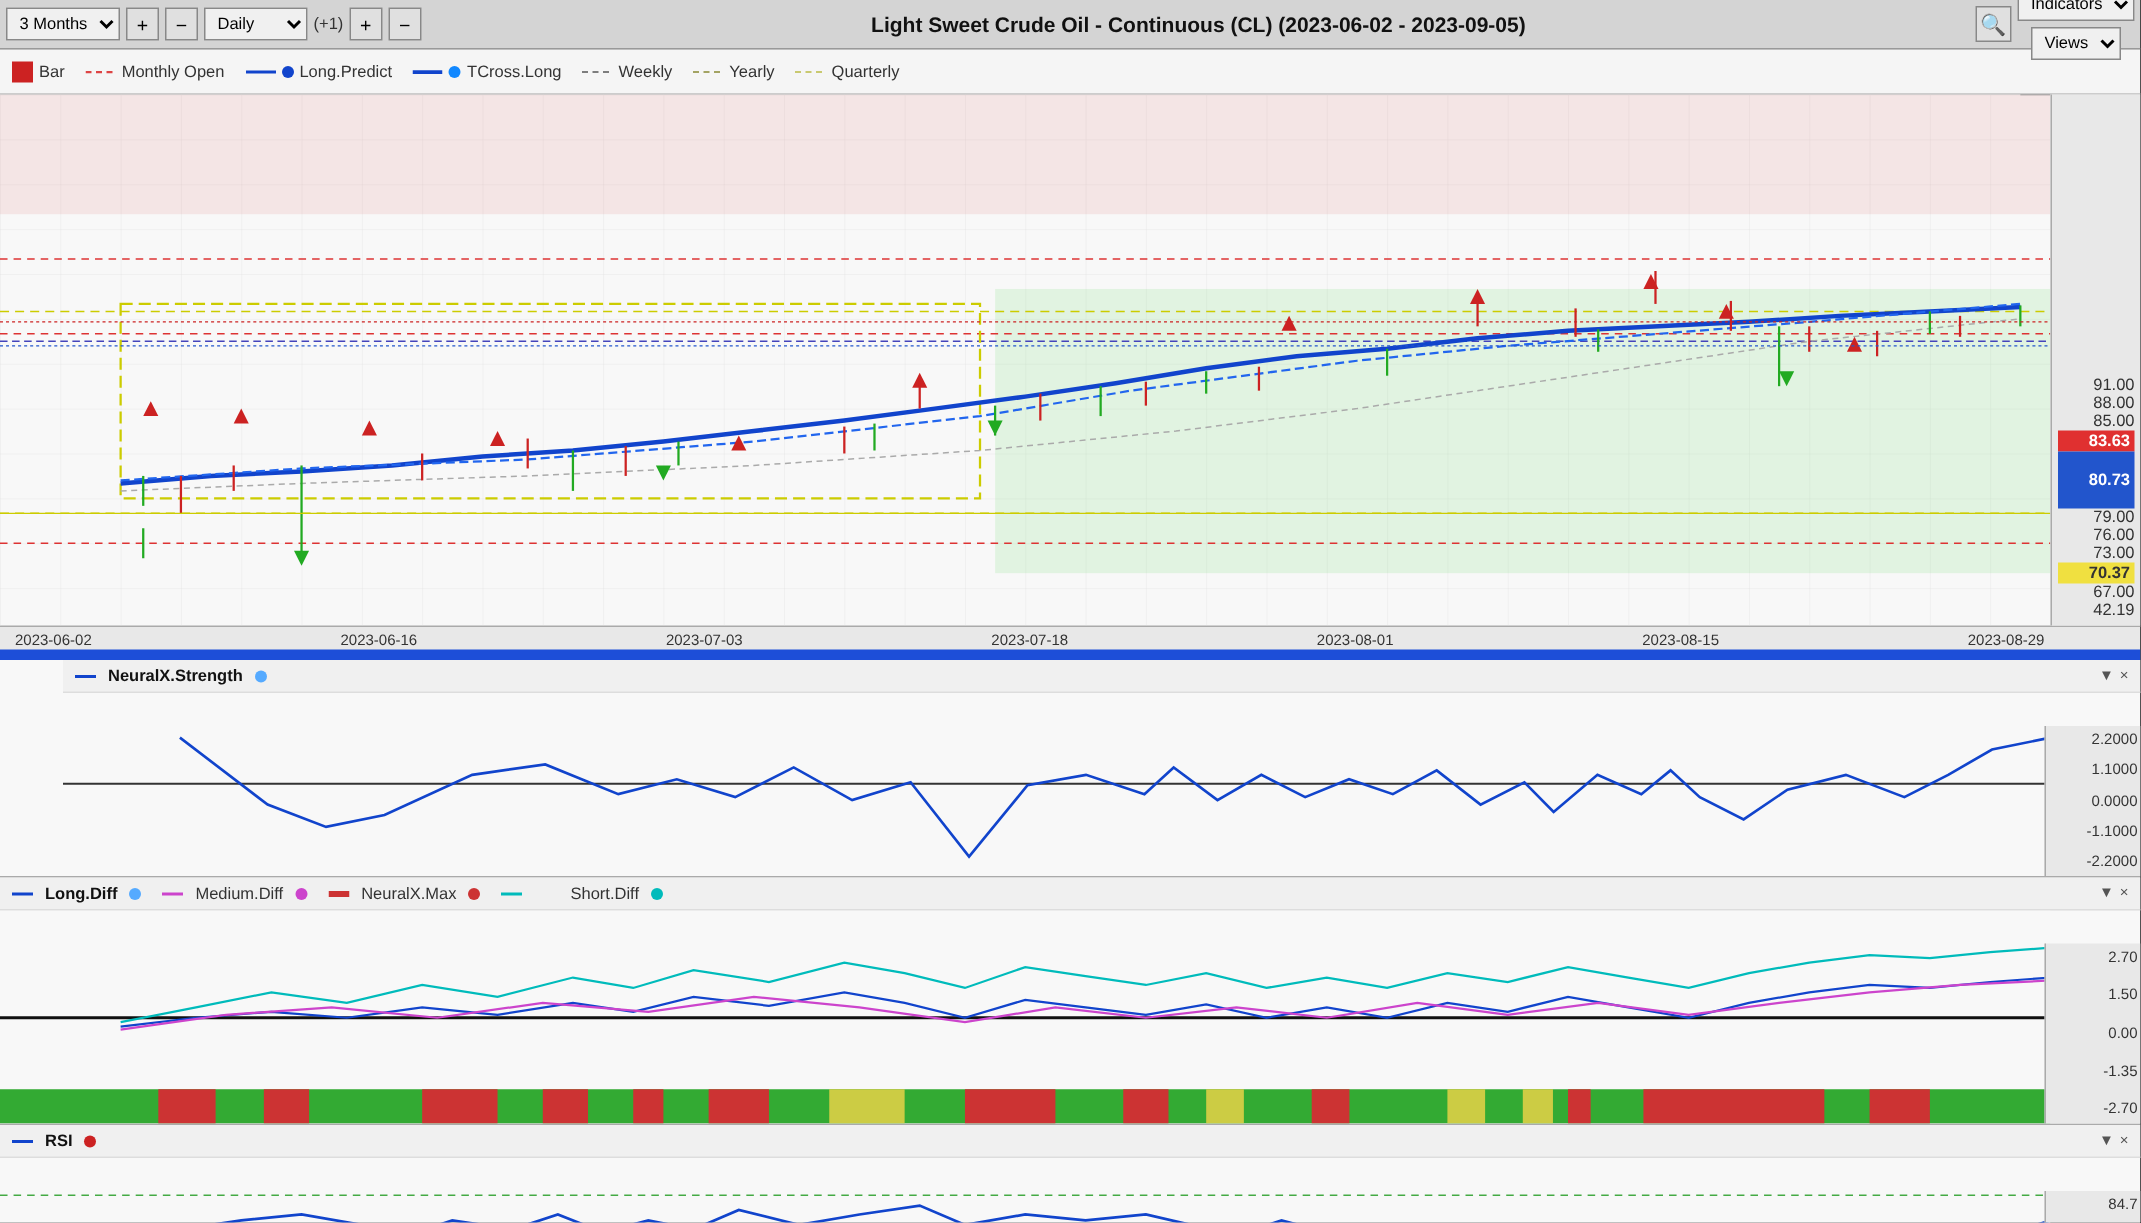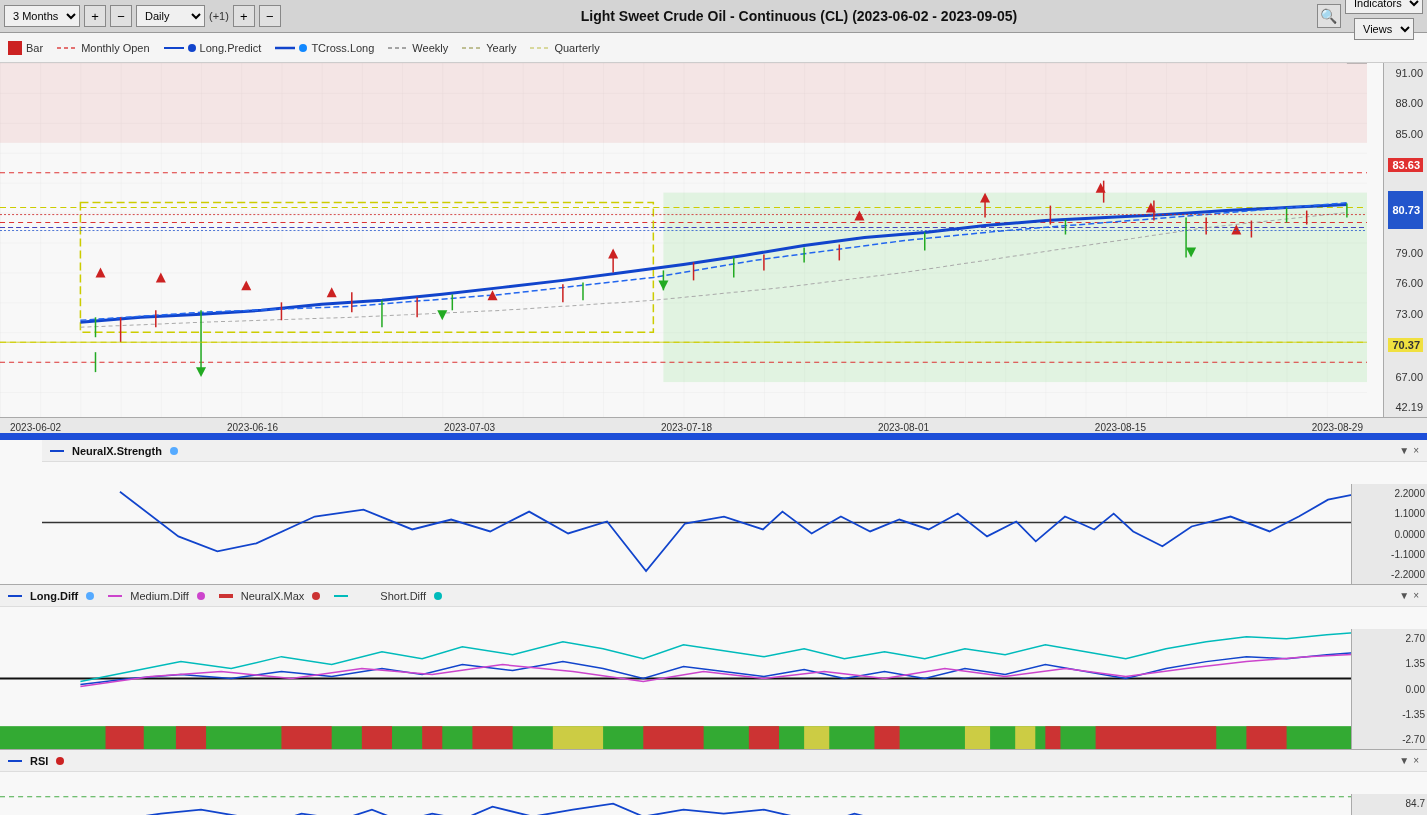--- a/index.html
+++ b/index.html
@@ -37,23 +37,23 @@
       padding: 0 8px; gap: 14px;
     }
     .legend-item { display: flex; align-items: center; gap: 4px; font-size: 11px; }
 
     
     #main-chart {
       background: #f8f8f8; position: relative;
       height: 360px; border-bottom: 1px solid #aaa;
     }
     .price-axis {
-      position: absolute; right: 0; top: 0; width: 44px; height: 100%;
+      position: absolute; right: 0; top: 0; width: 60px; height: 100%;
       background: #e8e8e8; border-left: 1px solid #aaa;
-      display: flex; flex-direction: column; justify-content: space-between;
+      display: flex; flex-direction: column; justify-content: flex-end;
       padding: 4px 4px;
     }
     .price-label { font-size: 11px; text-align: right; color: #333; }
     .price-label.red-bg { background: #e03030; color: white; padding: 1px 3px; font-weight: bold; }
     .price-label.blue-bg { background: #2255cc; color: white; padding: 13px 3px; font-weight: bold; }
     .price-label.yellow-bg { background: #f0e040; color: #333; padding: 1px 3px; font-weight: bold; }
 
     .chart-canvas { position: absolute; left: 0; top: 0; width: calc(100% - 60px); height: 100%; }
 
     
@@ -82,21 +82,21 @@
       background: #f0f0f0; border-bottom: 1px solid #ddd;
       padding: 0 8px; gap: 8px;
     }
     .indicator-title { font-size: 11px; font-weight: bold; color: #111; }
     .indicator-controls {
       margin-left: auto; display: flex; gap: 4px; align-items: center;
     }
     .ind-btn { font-size: 10px; cursor: pointer; color: #555; }
 
     .y-axis-right {
-      position: absolute; right: 0; top: 22px; width: 76px;
+      position: absolute; right: 0; top: 22px; width: 64px;
       height: calc(100% - 22px); background: #e8e8e8;
       border-left: 1px solid #aaa; display: flex; flex-direction: column;
       justify-content: space-between; padding: 4px 2px;
     }
     .y-label { font-size: 10px; text-align: right; color: #333; }
 
     
     svg { display: block; }
 
     
@@ -388,21 +388,21 @@
       <line x1="0" y1="72" x2="1360" y2="72" stroke="#111" stroke-width="2"></line>
 
       <polyline fill="none" stroke="#00bbbb" stroke-width="1.5" points="80,75 130,65 180,55 230,62 280,50 330,58 380,45 420,52 460,40 510,48 560,35 600,42 640,52 680,38 720,44 760,50 800,42 840,52 880,45 920,52 960,42 1000,48 1040,38 1080,45 1120,52 1160,42 1200,35 1240,30 1280,32 1320,28 1360,25"></polyline>
 
       <polyline fill="none" stroke="#1144cc" stroke-width="1.5" points="80,78 130,72 180,68 230,72 280,65 330,70 380,62 420,68 460,58 510,64 560,55 600,62 640,72 680,60 720,65 760,70 800,63 840,72 880,65 920,72 960,62 1000,68 1040,58 1080,65 1120,72 1160,62 1200,55 1240,50 1280,52 1320,48 1360,45"></polyline>
 
       <polyline fill="none" stroke="#cc44cc" stroke-width="1.5" points="80,80 150,70 220,65 290,72 360,62 430,68 500,58 570,65 640,75 700,65 760,72 820,65 880,72 940,62 1000,70 1060,62 1120,70 1180,62 1240,55 1300,50 1360,47"></polyline>
     </svg>
     <div class="y-axis-right">
       <span class="y-label">2.70</span>
-      <span class="y-label">1.35</span>
+      <span class="y-label">1.50</span>
       <span class="y-label">0.00</span>
       <span class="y-label">-1.35</span>
       <span class="y-label">-2.70</span>
     </div>
   </div>
 </div>
 
 <div class="indicator-panel rsi">
   <div class="indicator-header">
     <svg width="14" height="8">

